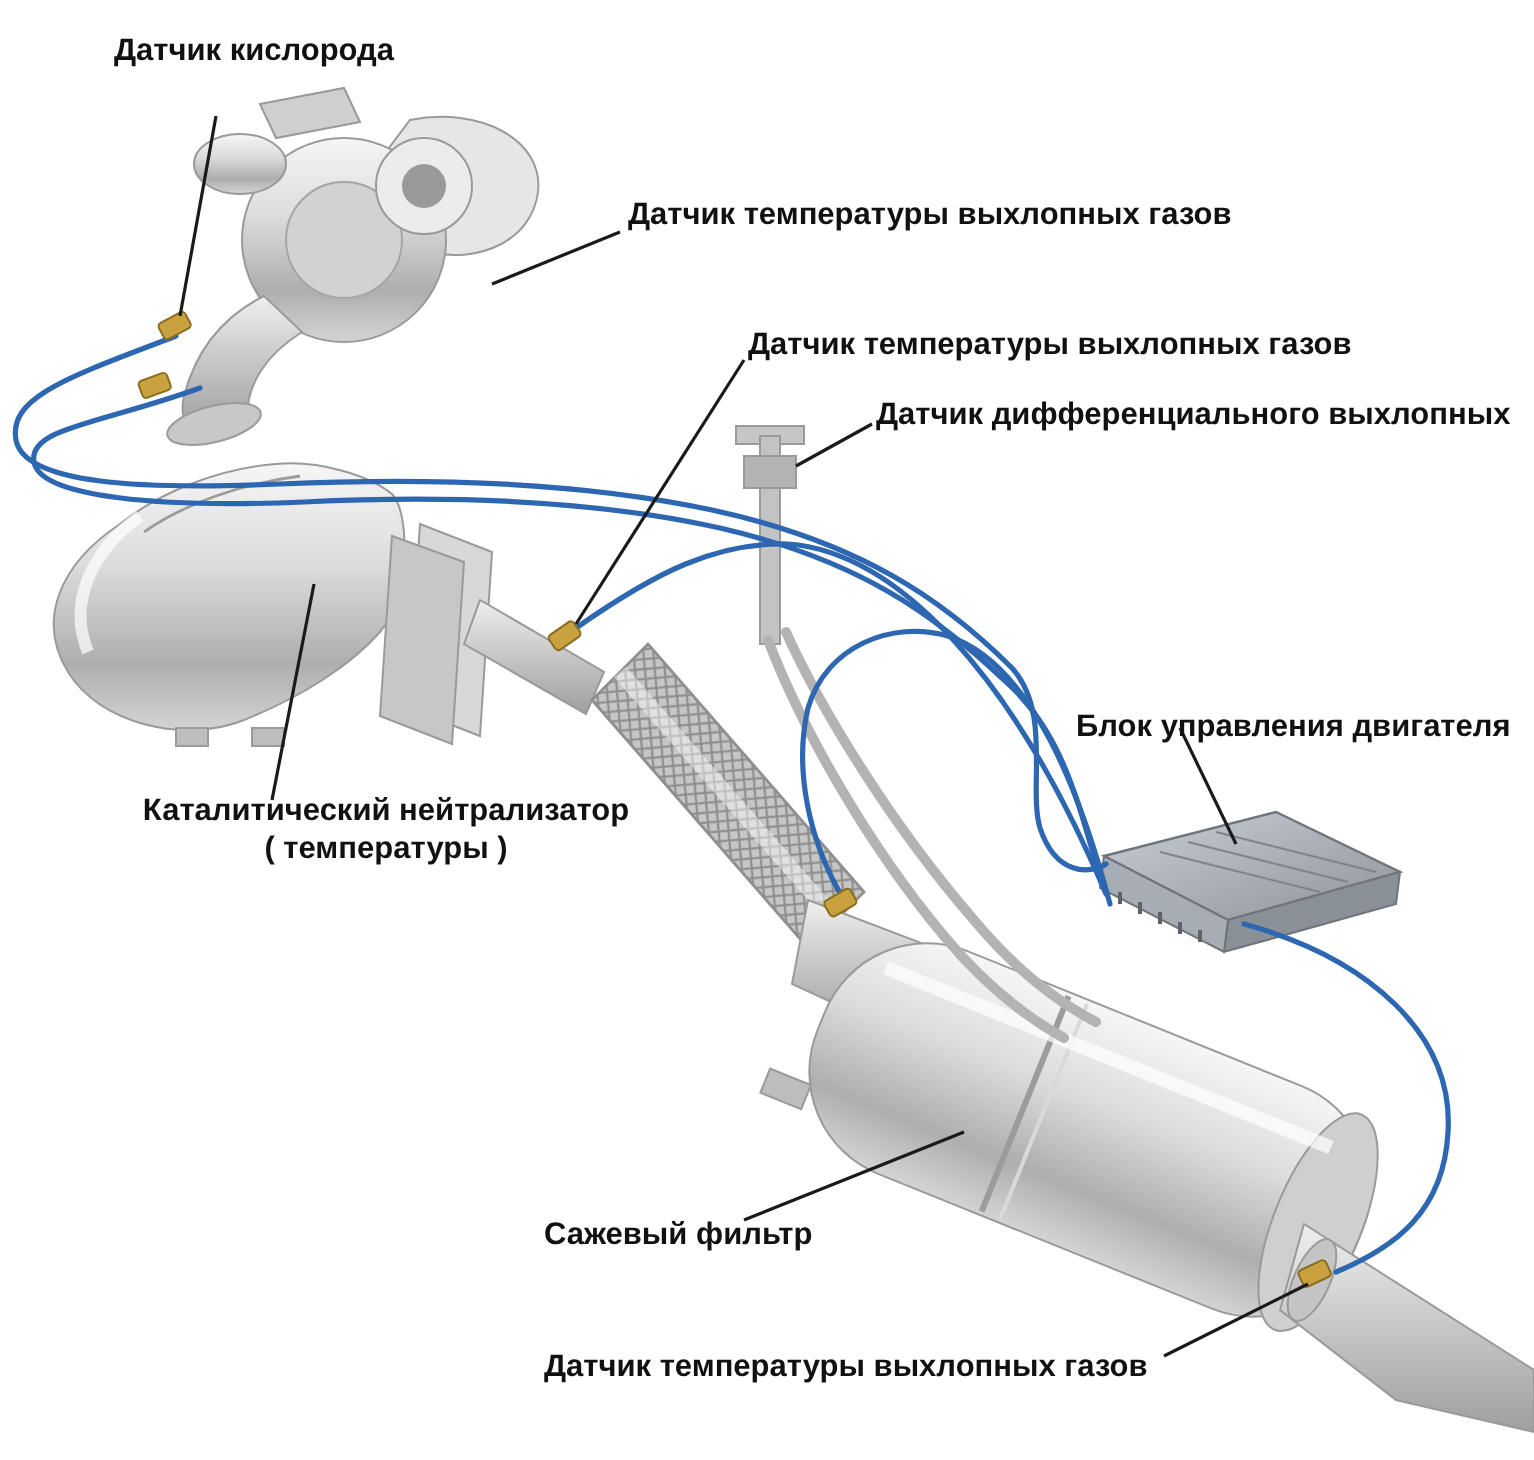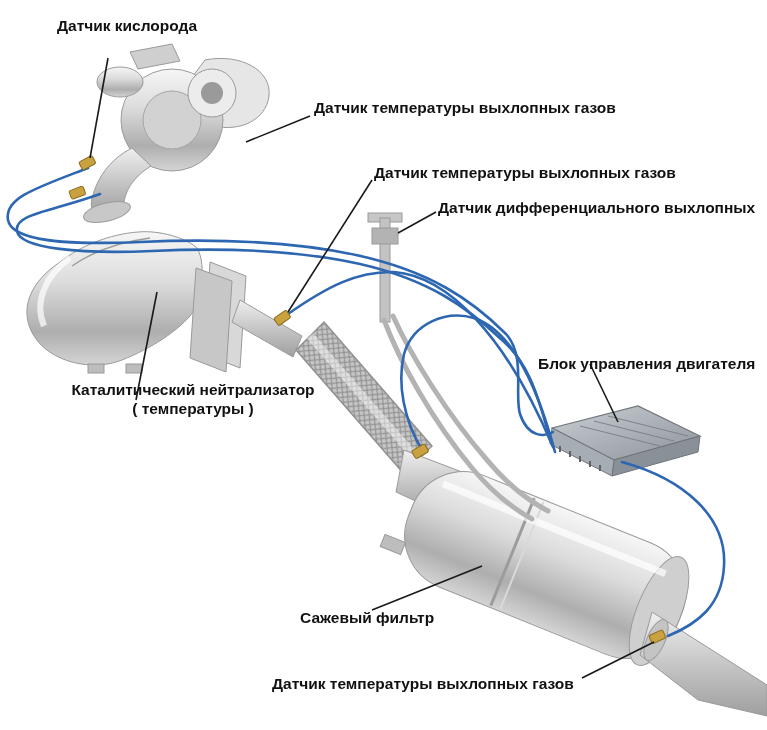--- a/index.html
+++ b/index.html
@@ -167,22 +167,22 @@
   </div>
 
   <div class="callout" style="left:314px; top:98px;">Датчик температуры выхлопных газов</div>
 
   <div class="callout" style="left:374px; top:163px;">Датчик температуры выхлопных газов</div>
 
   <div class="callout" style="left:438px; top:198px;">Датчик дифференциального выхлопных</div>
 
   <div class="callout" style="left:538px; top:333px;margin-top:21px;">Блок управления двигателя</div>
 
-  <div class="callout center" style="left:20px; top:380px; width:258px;">
+  <div class="callout center" style="left:20px; top:396px; width:258px;">
     <div>Каталитический нейтрализатор</div>
     <div>( температуры )</div>
   </div>
 
-  <div class="callout" style="left:300px; top:608px;">Сажевый фильтр</div>
+  <div class="callout" style="left:272px; top:608px;">Сажевый фильтр</div>
 
   <div class="callout" style="left:272px; top:674px;">Датчик температуры выхлопных газов</div>
 
 </div>
 
 </body></html>

